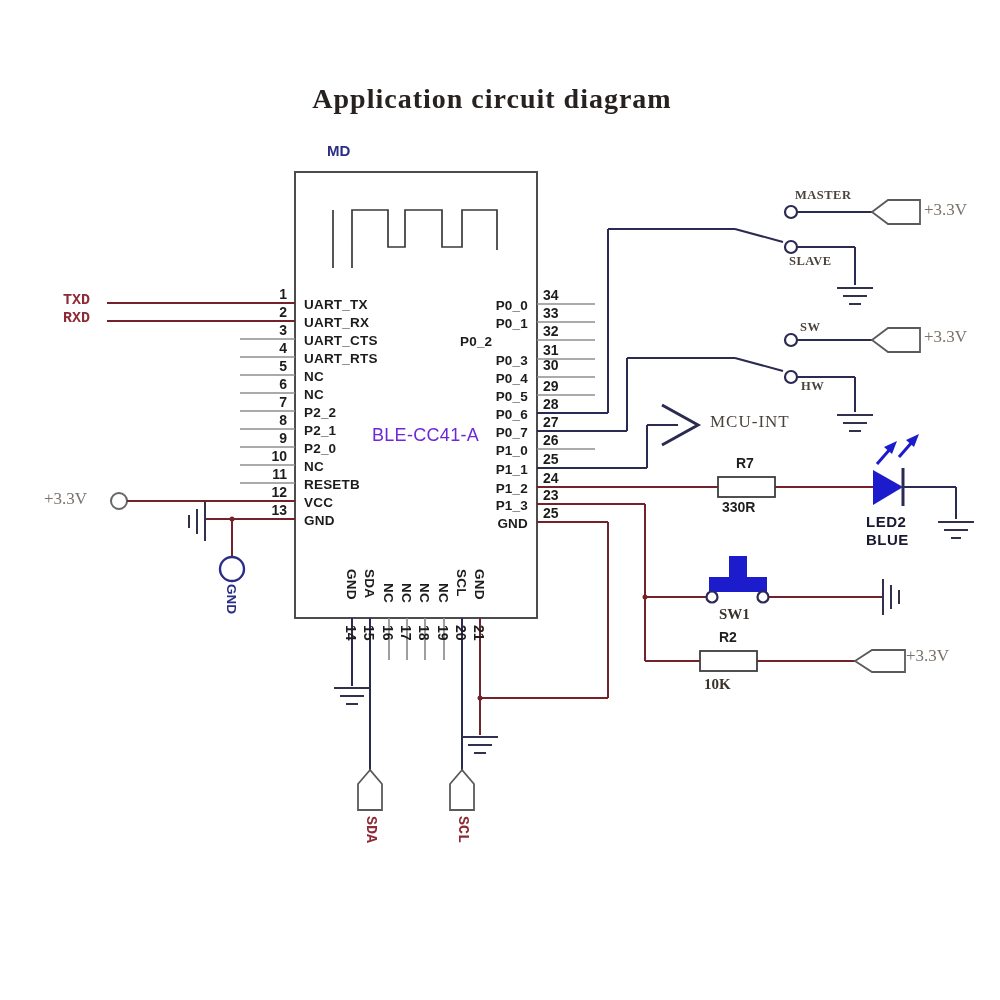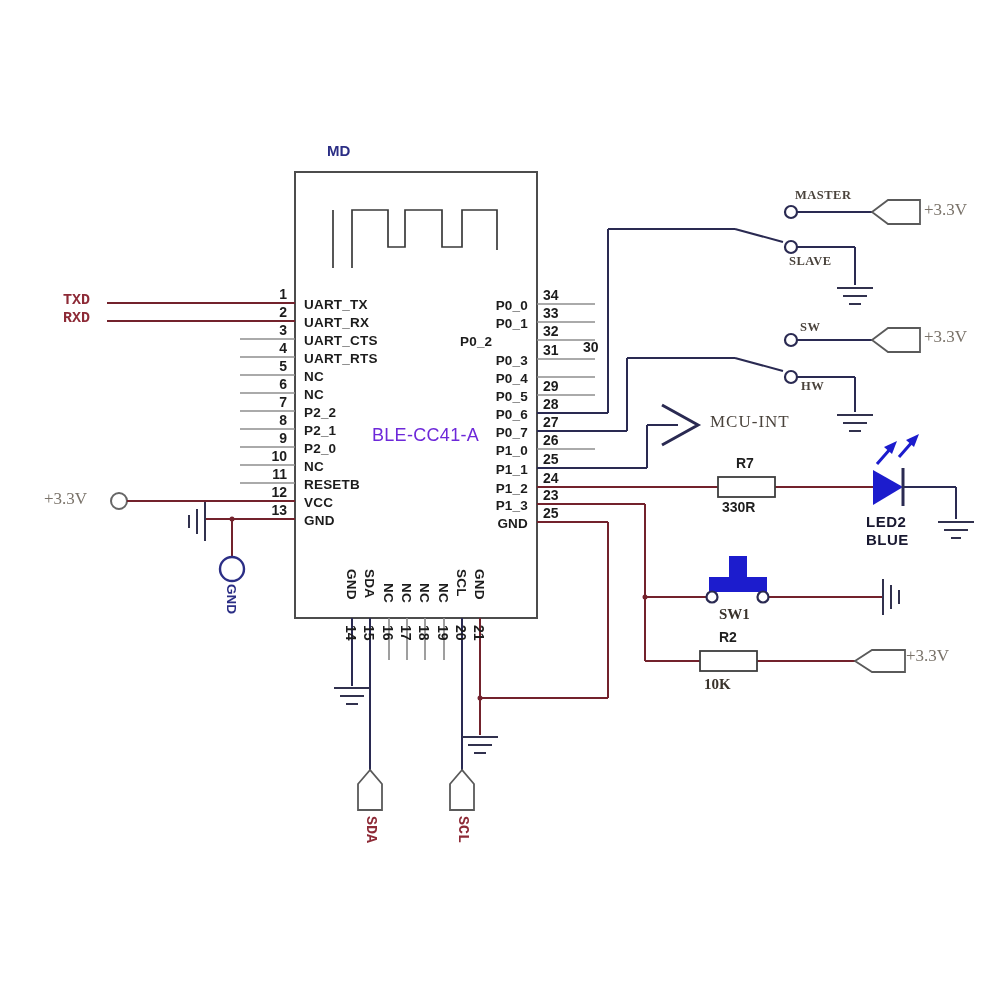--- a/index.html
+++ b/index.html
@@ -192,20 +192,21 @@
       <path class="gd" d="M462,737 H498 M468,745 H492 M474,753 H486"></path>
     </g>
     <g>
       <polygon class="tag" points="370,770 358,784 358,810 382,810 382,784"></polygon>
     </g>
     <g>
       <polygon class="tag" points="462,770 450,784 450,810 474,810 474,784"></polygon>
     </g>
   </svg>
 
+  <div class="lbl title serif" style="left:242px;top:84px;width:500px;">Application circuit diagram</div>
   <div class="lbl md" style="left:327px;top:143px;">MD</div>
   <div class="lbl part" style="left:372px;top:426px;">BLE-CC41-A</div>
 
   <div class="lbl netred" style="left:63px;top:293px;">TXD</div>
   <div class="lbl netred" style="left:63px;top:311px;">RXD</div>
   <div class="lbl supply" style="left:44px;top:490px;">+3.3V</div>
   <div class="lbl vtext gndlbl" style="left:223px;top:584px;">GND</div>
 
   <div class="lbl swlbl" style="left:795px;top:189px;">MASTER</div>
   <div class="lbl swlbl" style="left:789px;top:255px;">SLAVE</div>
@@ -258,21 +259,21 @@
       <div class="lbl pin-num" style="left: 257px; top: 503px; width: 30px; text-align: right;">13</div>
       <div class="lbl pin-lbl" style="left: 304px; top: 514px;">GND</div>
       <div class="lbl pin-num" style="left: 543px; top: 288px;">34</div>
       <div class="lbl pin-lbl" style="left: 460px; top: 299px; width: 68px; text-align: right;">P0_0</div>
       <div class="lbl pin-num" style="left: 543px; top: 306px;">33</div>
       <div class="lbl pin-lbl" style="left: 460px; top: 317px; width: 68px; text-align: right;">P0_1</div>
       <div class="lbl pin-num" style="left: 543px; top: 324px;">32</div>
       <div class="lbl pin-lbl" style="left: 460px; top: 335px; width: 68px; text-align: left;">P0_2</div>
       <div class="lbl pin-num" style="left: 543px; top: 343px;">31</div>
       <div class="lbl pin-lbl" style="left: 460px; top: 354px; width: 68px; text-align: right;">P0_3</div>
-      <div class="lbl pin-num" style="left: 543px; top: 340px; margin-left: 40px;">30</div>
+      <div class="lbl pin-num" style="left: 543px; top: 358px;">30</div>
       <div class="lbl pin-lbl" style="left: 460px; top: 372px; width: 68px; text-align: right;">P0_4</div>
       <div class="lbl pin-num" style="left: 543px; top: 379px;">29</div>
       <div class="lbl pin-lbl" style="left: 460px; top: 390px; width: 68px; text-align: right;">P0_5</div>
       <div class="lbl pin-num" style="left: 543px; top: 397px;">28</div>
       <div class="lbl pin-lbl" style="left: 460px; top: 408px; width: 68px; text-align: right;">P0_6</div>
       <div class="lbl pin-num" style="left: 543px; top: 415px;">27</div>
       <div class="lbl pin-lbl" style="left: 460px; top: 426px; width: 68px; text-align: right;">P0_7</div>
       <div class="lbl pin-num" style="left: 543px; top: 433px;">26</div>
       <div class="lbl pin-lbl" style="left: 460px; top: 444px; width: 68px; text-align: right;">P1_0</div>
       <div class="lbl pin-num" style="left: 543px; top: 452px;">25</div>

